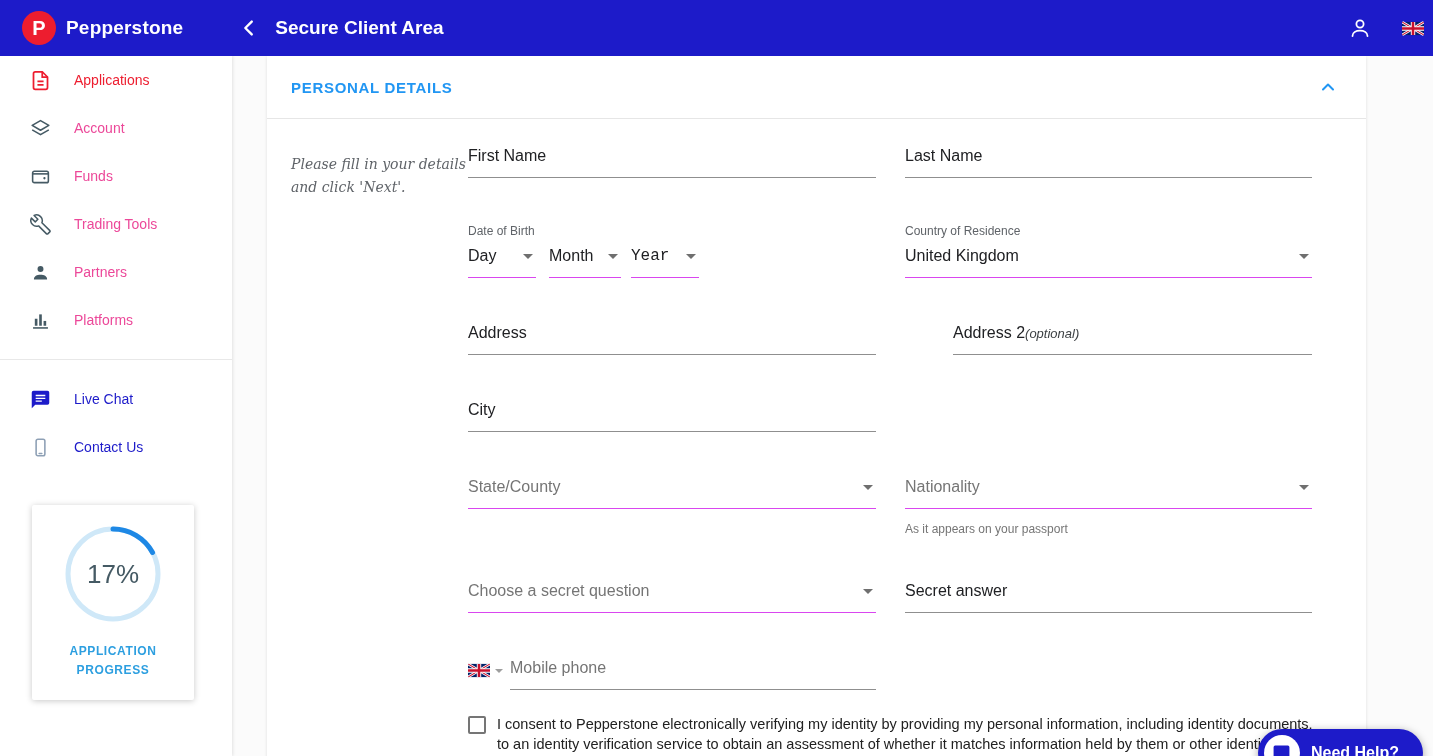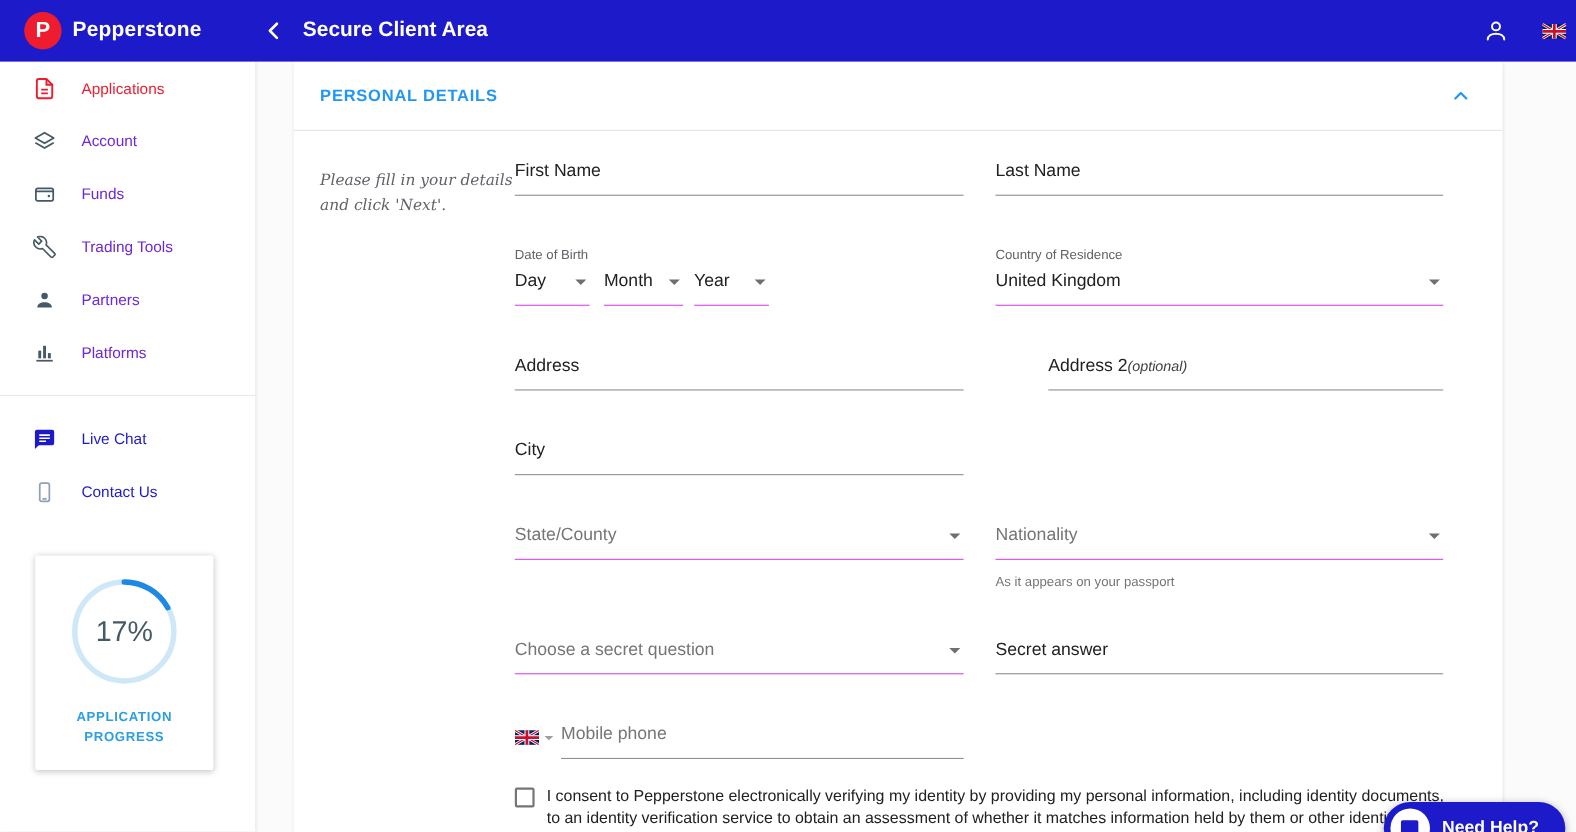--- a/index.html
+++ b/index.html
@@ -31,21 +31,21 @@
 
   
   .sidebar {
     position:fixed; top:56px; left:0; bottom:0; width:232px;
     background:#fff; box-shadow:1px 0 3px rgba(0,0,0,.10); z-index:10;
   }
   .nav { }
   .nav-item {
     height:48px; display:flex; align-items:center;
     padding:0 12px 0 30px; cursor:pointer;
-    color:#6d28d9; font-size:14px; font-weight:500;
+    color:#ec4899; font-size:14px; font-weight:500;
   }
   .nav-item .nicon { width:21px; height:21px; margin-right:23px; color:#455a64; display:flex; flex:none; }
   .nav-item.active, .nav-item.active .nicon { color:#ed1d2f; }
   .nav-item.link, .nav-item.link .label { color:#1d1bc9;align-items:center; }
   .side-divider { border:none; border-top:1px solid #e8e8e8; margin:15px 0; }
 
   .progress-card {
     position:absolute; left:32px; top:449px; width:162px;
     background:#fff; border-radius:2px; box-shadow:0 1px 6px rgba(0,0,0,.22);
     text-align:center; padding:17px 0 20px;
@@ -103,21 +103,21 @@
     width:0; height:0;
     border-left:5px solid transparent; border-right:5px solid transparent;
     border-top:5px solid #6f6f6f;
   }
   .mini-label { font-size:12px; color:#5f6368; margin-bottom:9px; }
   .hint { font-size:12px; color:#757575; margin-top:13px; }
 
   .dob-row { display:flex; }
   .dob-day   { width:68px; margin-right:13px; }
   .dob-month { width:72px; margin-right:10px; }
-  .dob-year  { width:68px; }
+  .dob-year  { width:68px;font-family:Liberation Mono, monospace; }
 
   .addr2-line { display:flex; align-items:baseline; border-bottom:1px solid #8f8f8f; padding-bottom:12px; cursor:text;margin-left:48px; }
   .addr2-line .main-lbl { font-size:16px; color:#202124; }
   .addr2-line .opt { font-size:13px; font-style:italic; color:#3c4043; }
 
   .phone-row { display:flex; align-items:flex-end; }
   .flag-box { display:flex; align-items:center; padding-bottom:12px; width:42px; flex:none; cursor:pointer; }
   .flag-caret {
     width:0; height:0; margin-left:5px;
     border-left:4px solid transparent; border-right:4px solid transparent;

